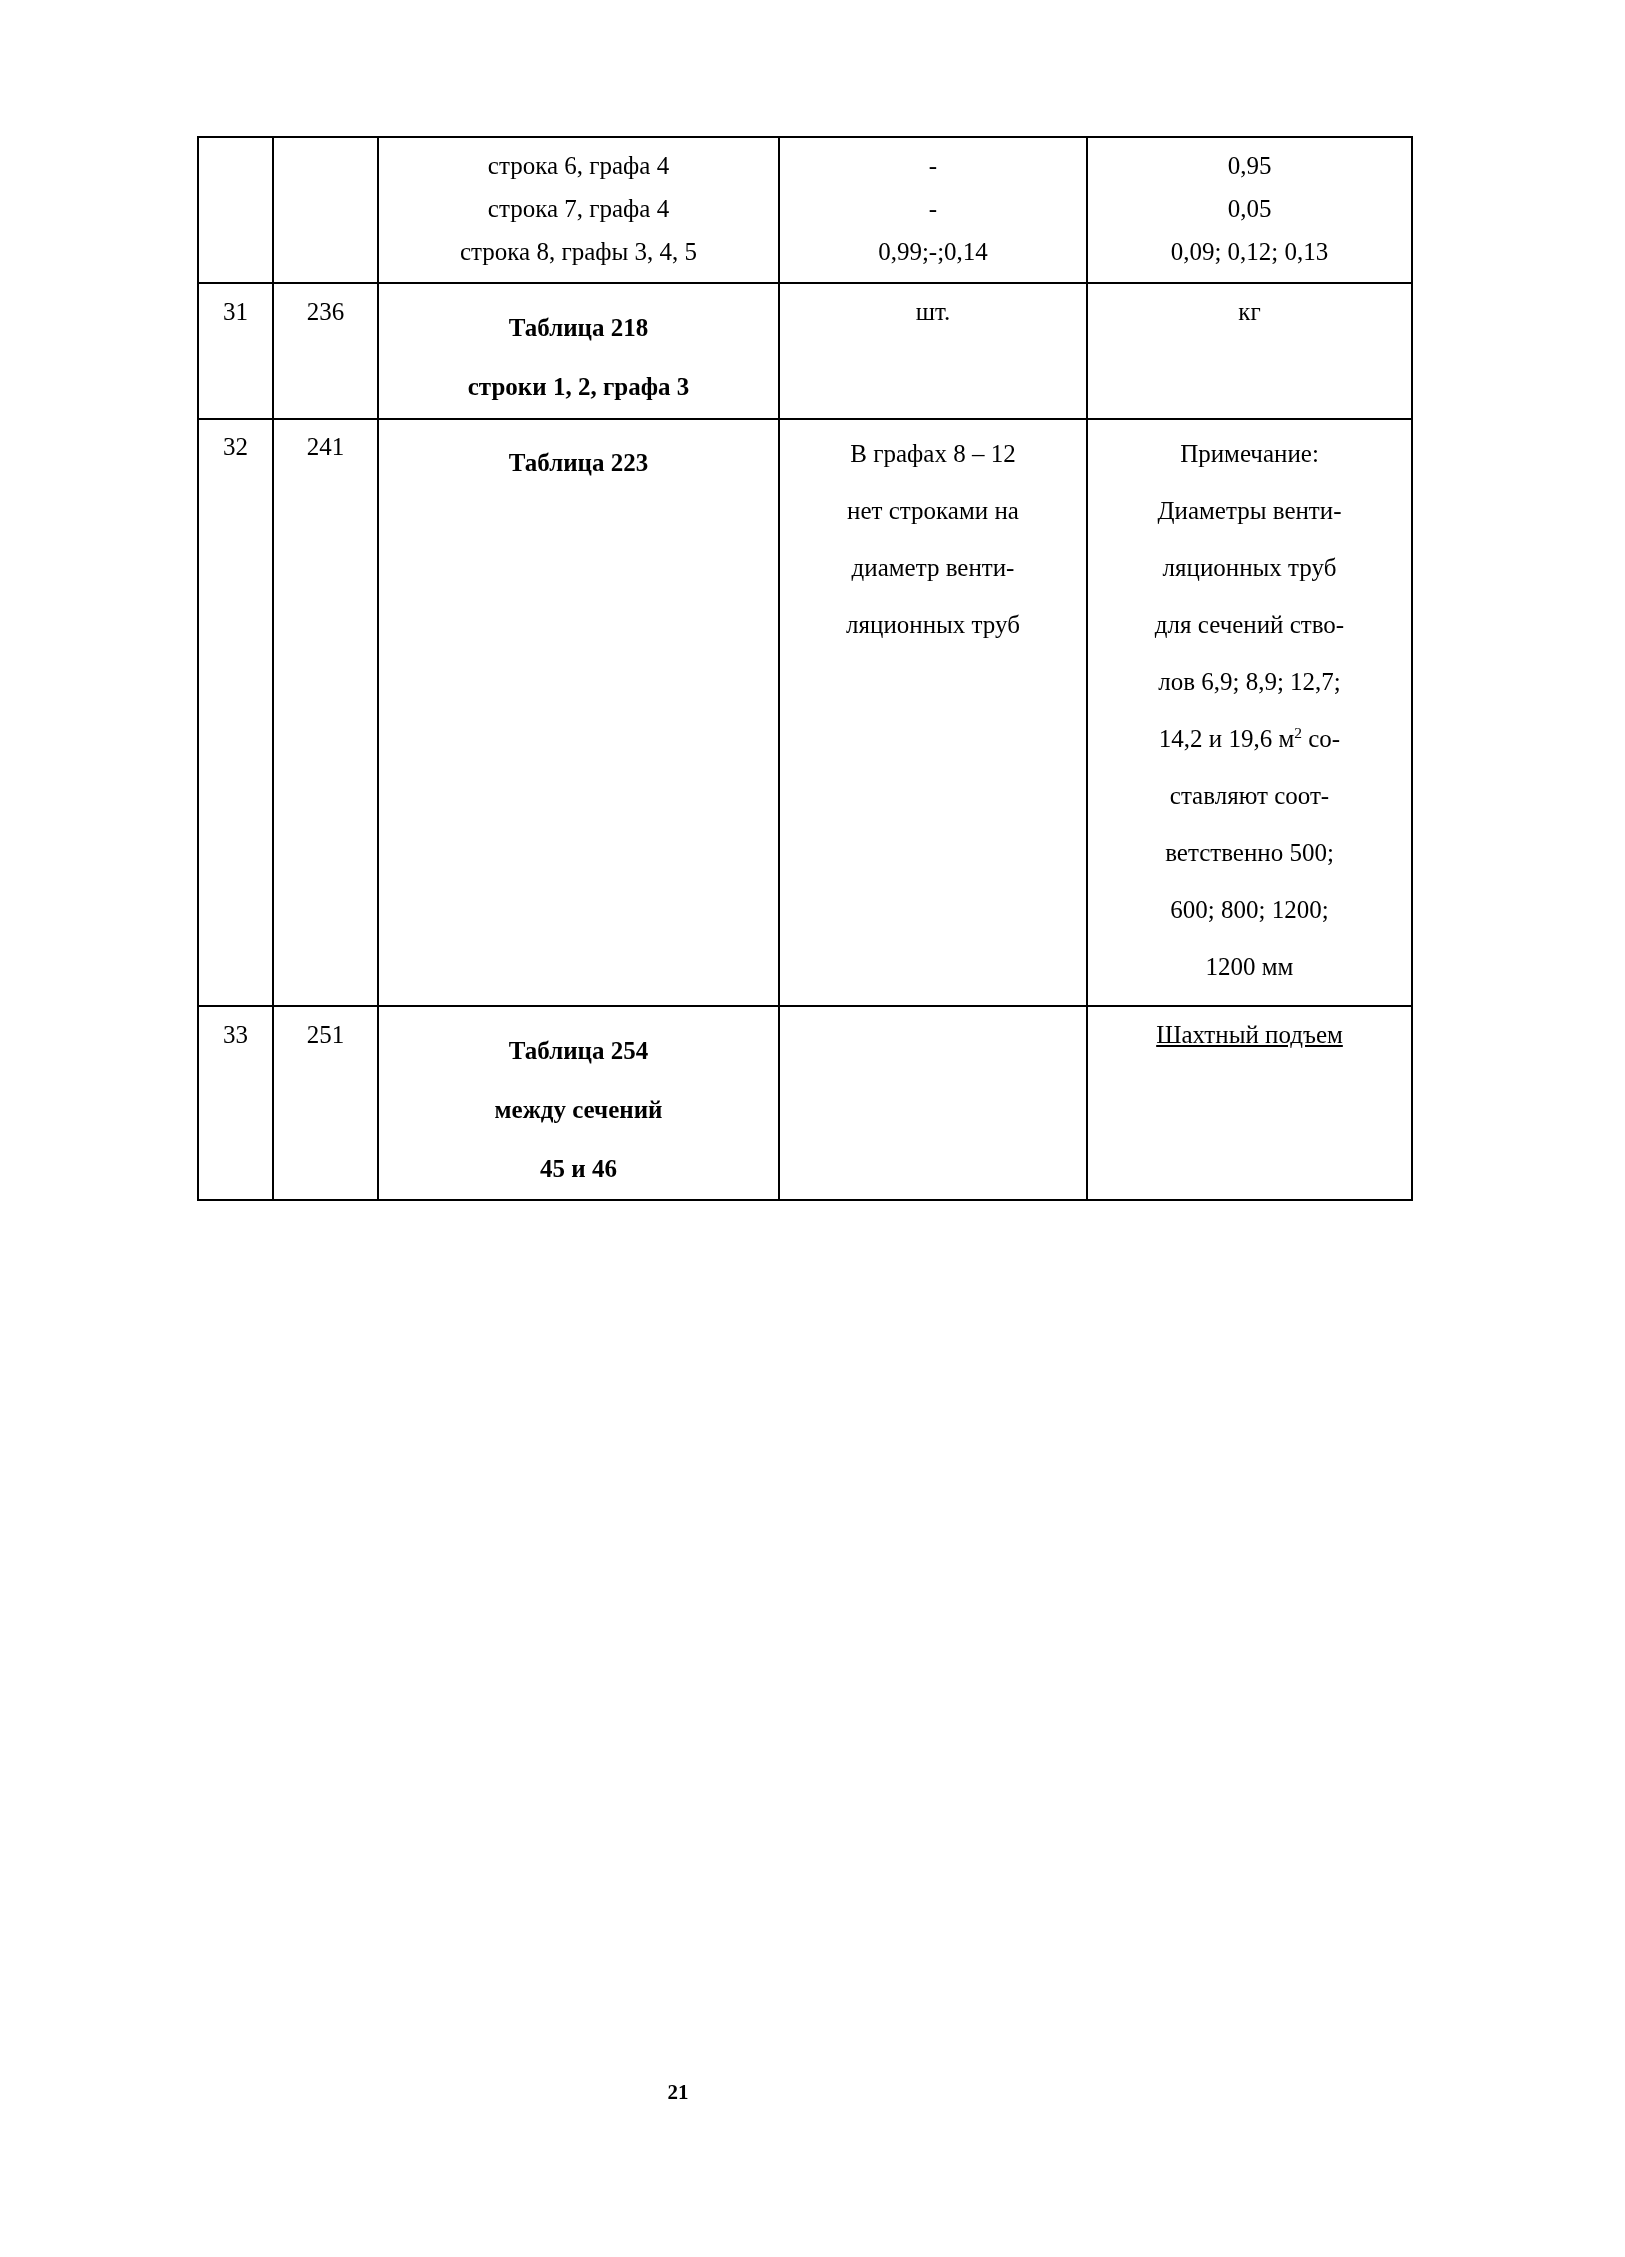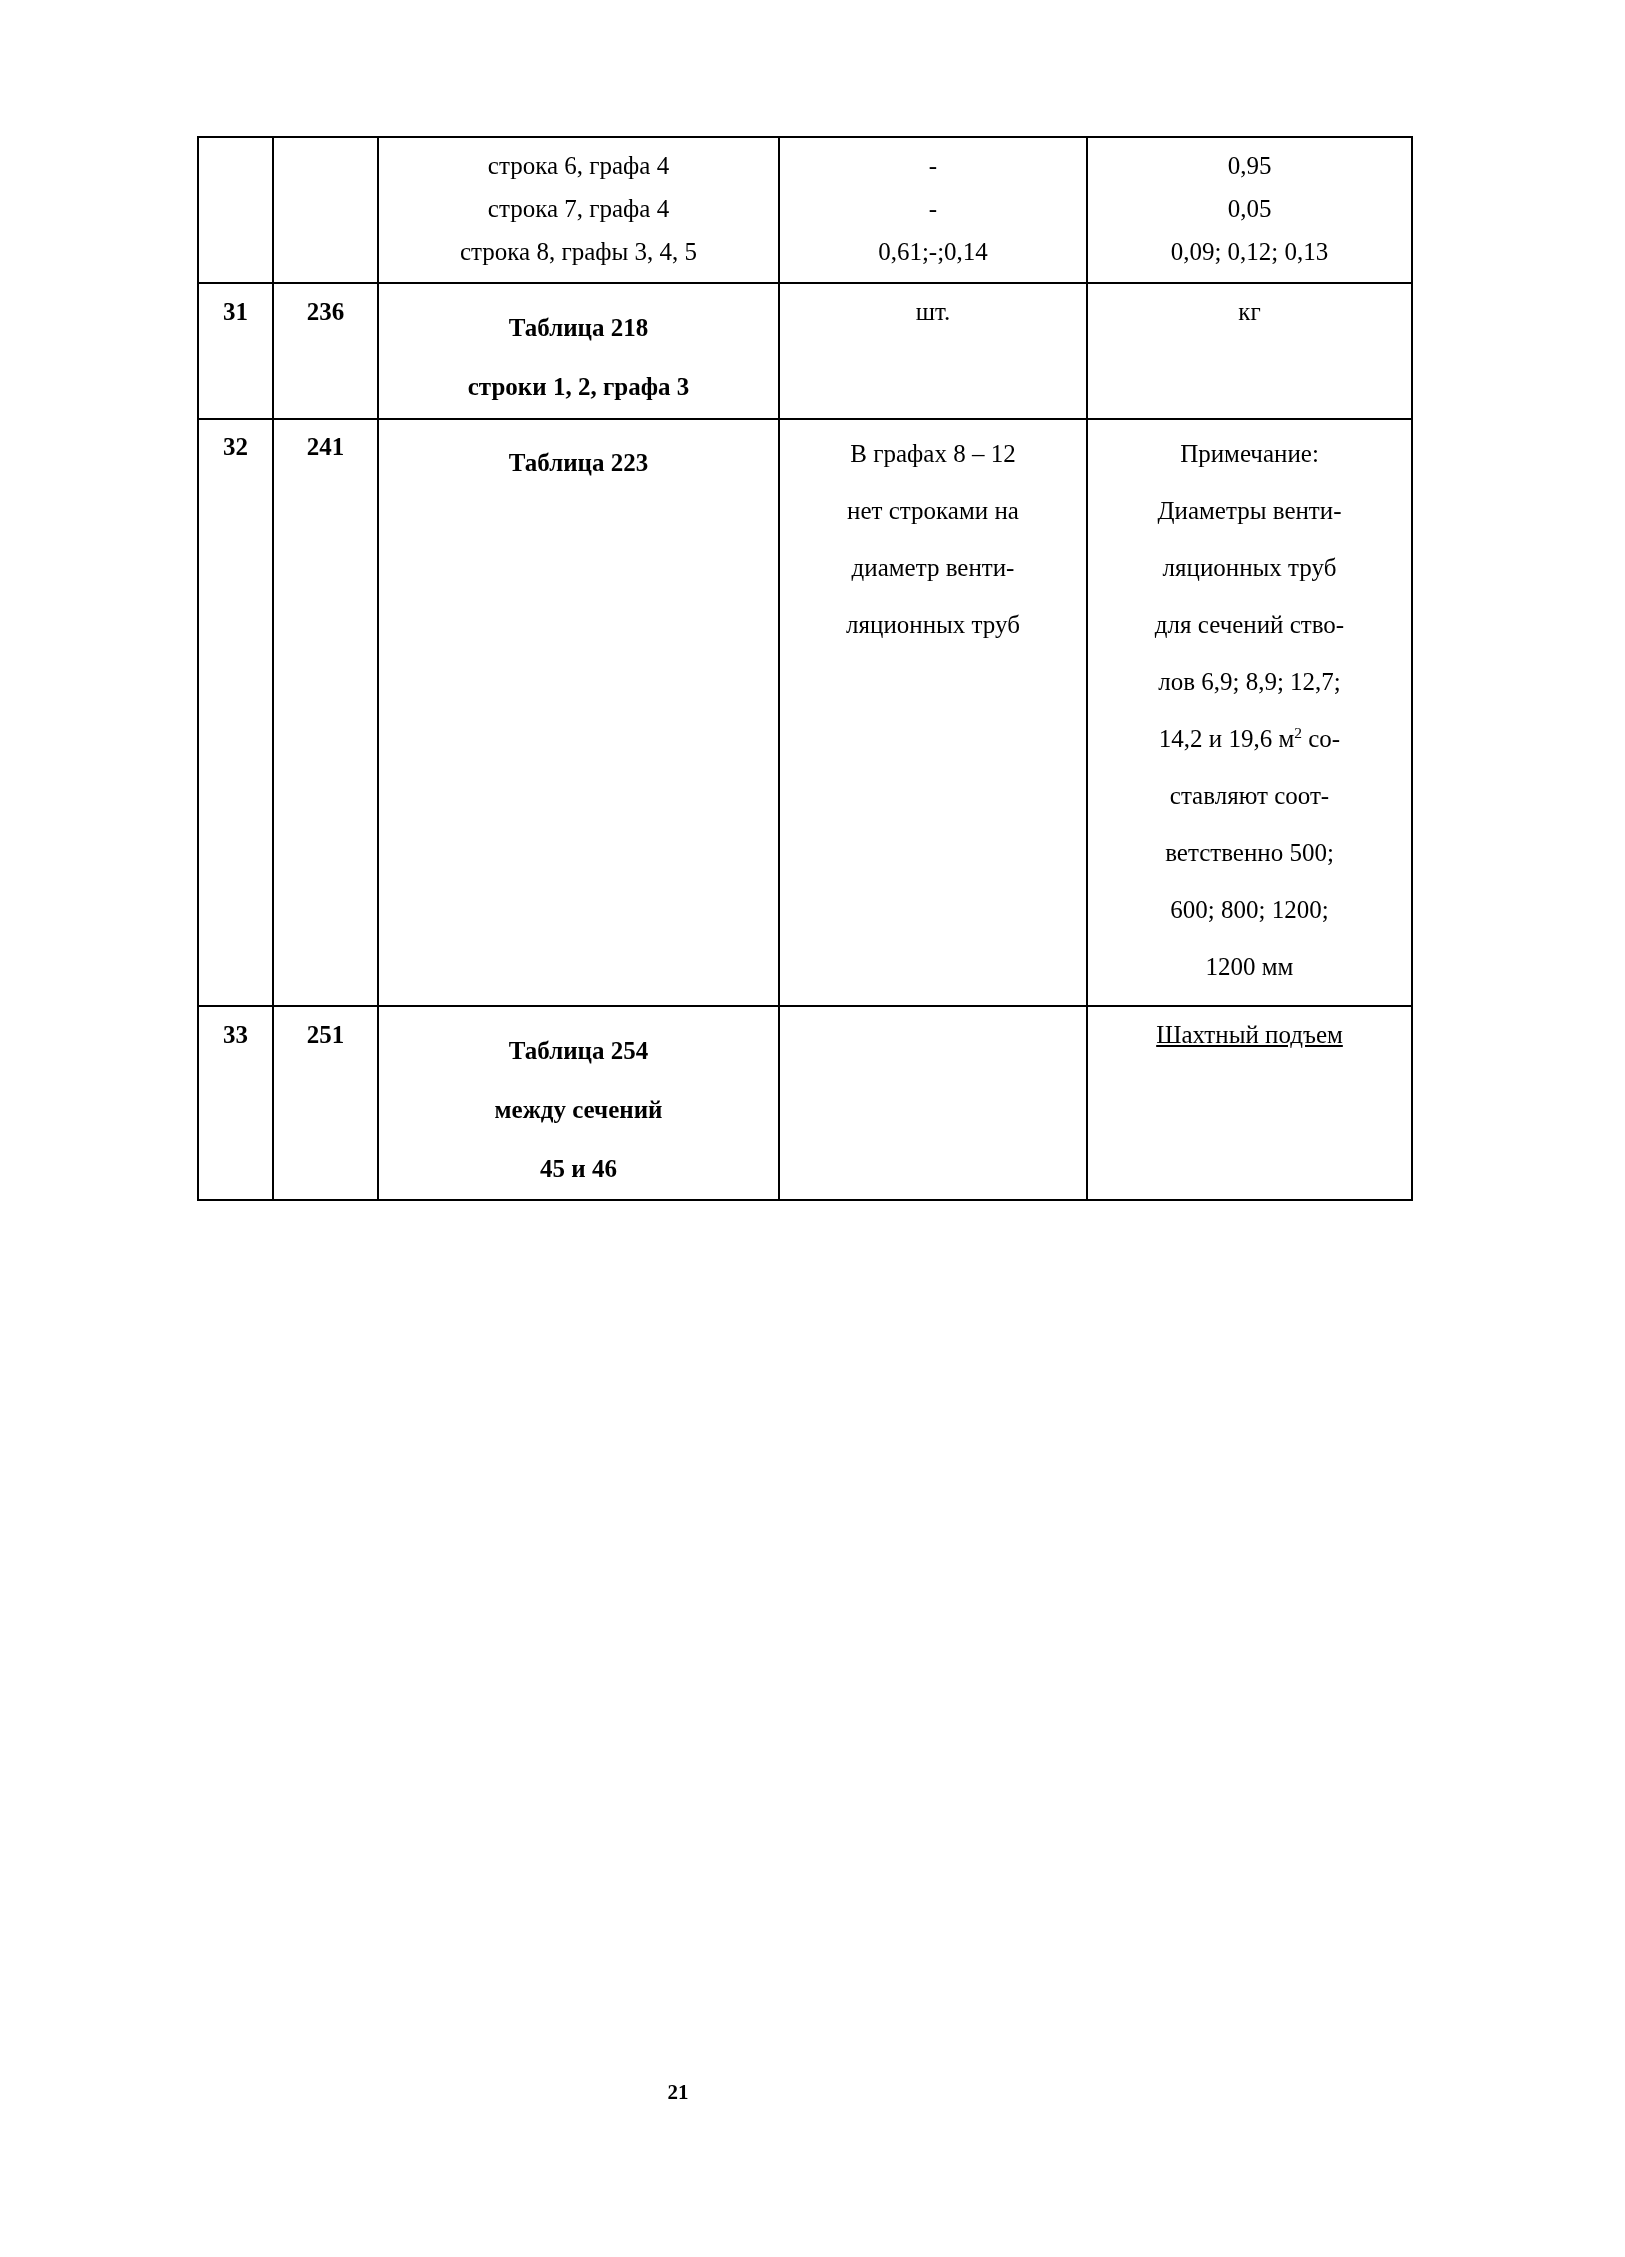--- a/index.html
+++ b/index.html
@@ -40,21 +40,21 @@
     line-height: 1.72;
   }
   col.c-num   { width: 75px; }
   col.c-page  { width: 105px; }
   col.c-ref   { width: 401px; }
   col.c-mid   { width: 308px; }
   col.c-right { width: 325px; }
 
   .num-cell, .page-cell {
     text-align: center;
-    font-weight: bold;
+    font-weight: normal;
     font-size: 26px;
     padding-top: 7.6px;
   }
   .bold { font-weight: bold; margin-top: 16px; }
   .line { display: block; }
   .ul { text-decoration: underline; }
   sup { font-size: 0.62em; vertical-align: super; line-height: 0; }
 
   .mid-block, .right-block {
     text-align: center;
@@ -99,21 +99,21 @@
             <div class="mid-block">
               <span class="line">строка 6, графа 4</span>
               <span class="line">строка 7, графа 4</span>
               <span class="line">строка 8, графы 3, 4, 5</span>
             </div>
           </td>
           <td>
             <div class="mid-block">
               <span class="line">-</span>
               <span class="line">-</span>
-              <span class="line">0,61;-;0,14</span>
+              <span class="line">0,99;-;0,14</span>
             </div>
           </td>
           <td>
             <div class="right-block">
               <span class="line">0,95</span>
               <span class="line">0,05</span>
               <span class="line">0,09; 0,12; 0,13</span>
             </div>
           </td>
         </tr>

